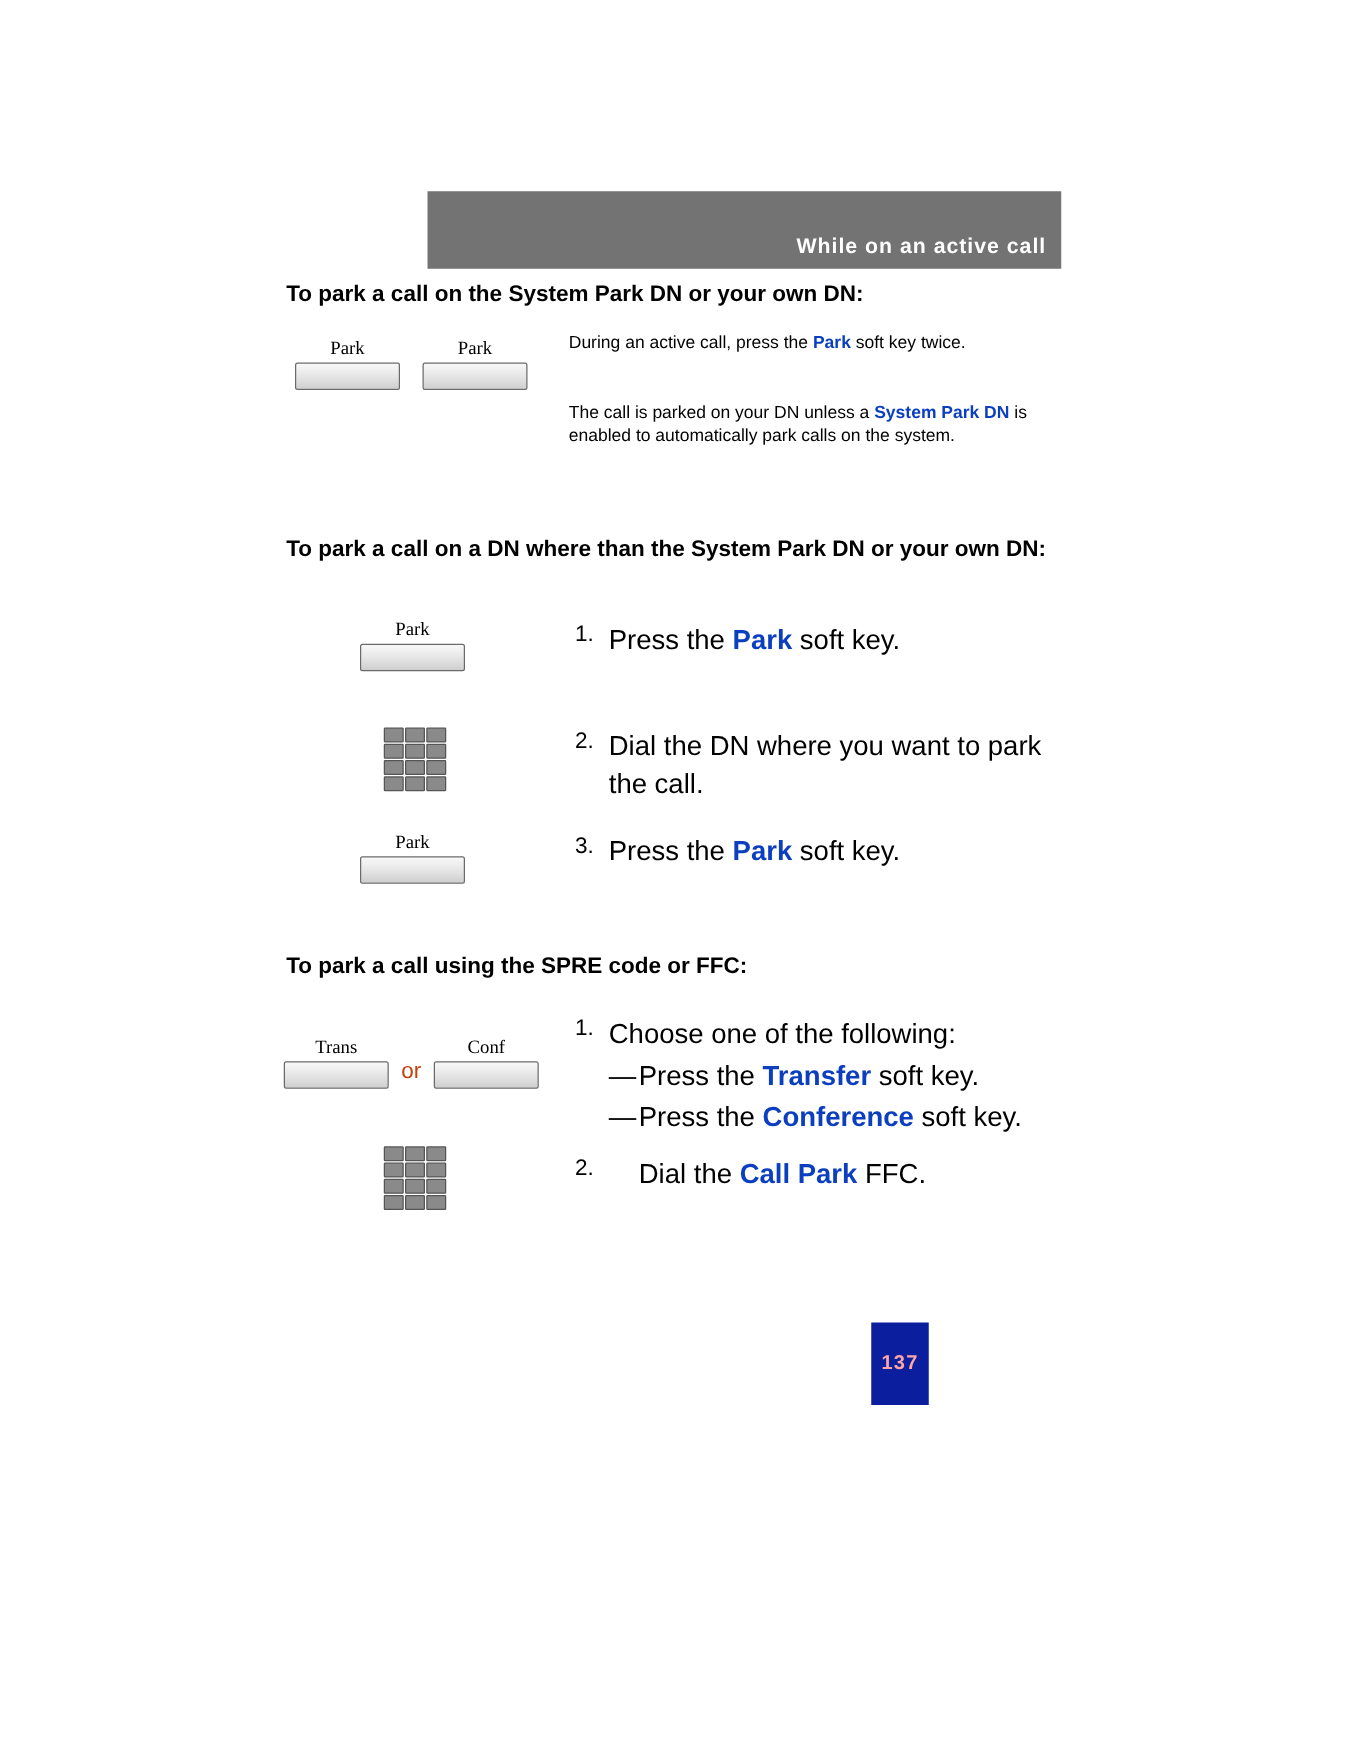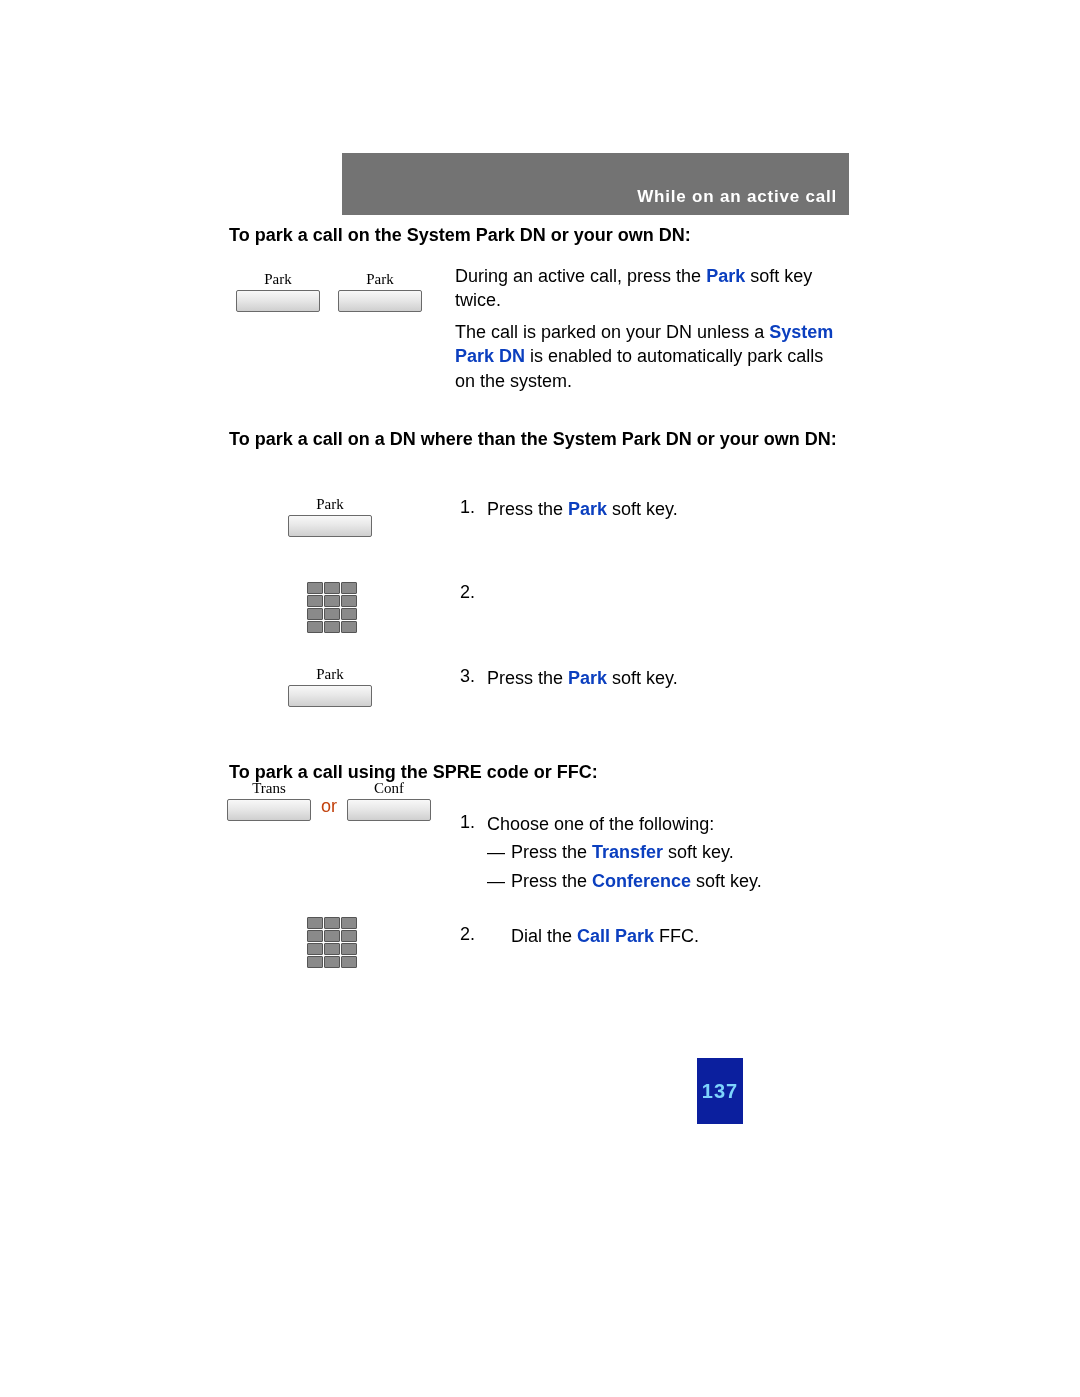--- a/index.html
+++ b/index.html
@@ -64,37 +64,37 @@
     border-radius: 2px;
   }
   .icon-col {
     position: absolute;
     display: flex;
     justify-content: center;
     align-items: flex-start;
   }
   .body-text {
     position: absolute;
-    font-size: 18px;
+    font-size: 14px;
     color: #000;
     line-height: 1.35;
   }
   .link-blue {
     color: #0b3fbf;
     font-weight: bold;
   }
   .step-num {
     position: absolute;
     font-size: 18px;
     text-align: right;
     width: 20px;
   }
   .step-text {
     position: absolute;
-    font-size: 18px;
+    font-size: 22px;
     line-height: 1.35;
   }
   .dash-row {
     margin-top: 4px;
     margin-bottom: 4px;
     display: flex;
   }
   .dash {
     width: 24px;
     flex-shrink: 0;
@@ -125,23 +125,23 @@
     left: 697px;
     top: 1058px;
     width: 46px;
     height: 66px;
     background: #0b1f9e;
     display: flex;
     align-items: center;
     justify-content: center;
   }
   .page-number-block .num {
-    color: #7dd3fc;
-    font-weight: bold;
-    font-size: 20px;
+    color: #fca5a5;
+    font-weight: bold;
+    font-size: 16px;
     letter-spacing: 1px;
     font-family: Arial, sans-serif;
   }
   .softkey-pair { display:flex; gap:18px; }
   .softkey-with-or { display:flex; align-items:flex-start; }
 </style>
 </head>
 <body>
 
 <div class="page">
@@ -197,36 +197,37 @@
       <div class="k"></div>
         <div class="k"></div>
         <div class="k"></div>
       <div class="k"></div>
         <div class="k"></div>
         <div class="k"></div>
     </div>
   </div>
 
   <div class="step-num" style="left:455px; top:582px;">2.</div>
+  <div class="step-text" style="left:487px; top:582px; width:360px;">Dial the DN where you want to park the call.</div>
 
   <div class="icon-col" style="left:288px; top:666px;">
     <div class="softkey" style="width:84px;">
       <div class="softkey-label">Park</div>
       <div class="softkey-button"></div>
     </div>
   </div>
 
   <div class="step-num" style="left:455px; top:666px;">3.</div>
   <div class="step-text" style="left:487px; top:666px; width:360px;">
     <span>Press the </span><span class="link-blue">Park</span><span> soft key.</span>
   </div>
 
   <div class="heading" style="top:760px;">To park a call using the SPRE code or FFC:</div>
 
-  <div class="icon-col" style="left:227px; top:780px;justify-content:flex-end;">
+  <div class="icon-col" style="left:227px; top:830px;justify-content:flex-end;">
     <div class="softkey-with-or">
       <div class="softkey">
         <div class="softkey-label">Trans</div>
         <div class="softkey-button"></div>
       </div>
       <span class="or-label">or</span>
       <div class="softkey">
         <div class="softkey-label">Conf</div>
         <div class="softkey-button"></div>
       </div>

